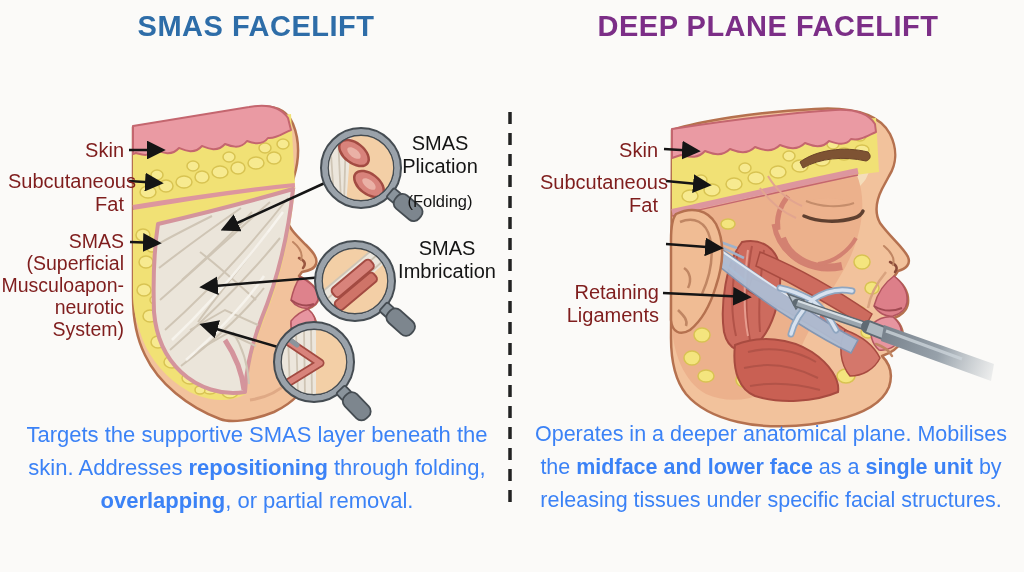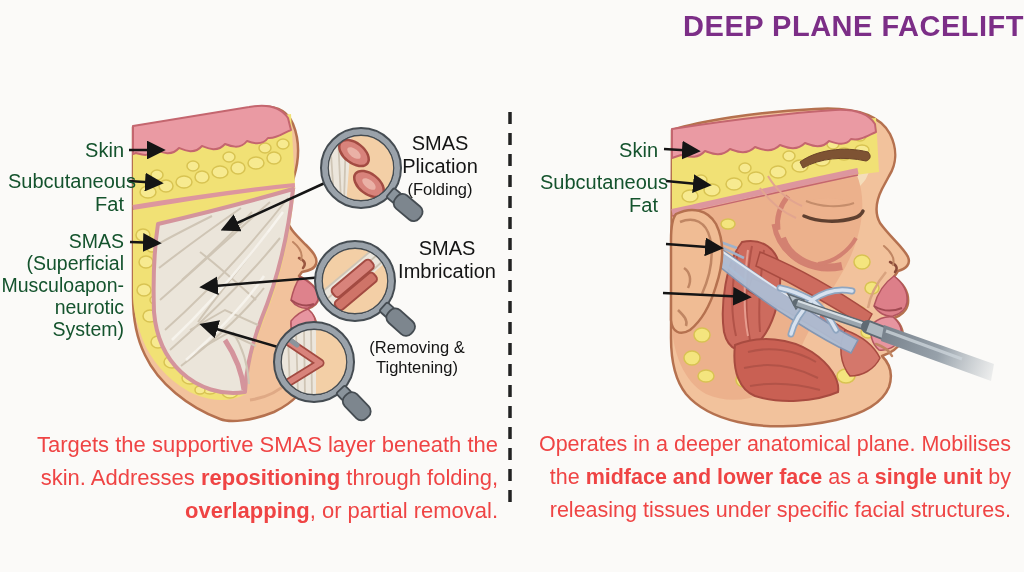--- a/index.html
+++ b/index.html
@@ -8,34 +8,34 @@
     background:#fbfaf8;font-family:"Liberation Sans",sans-serif;color:#161616;
   }
   .art{position:absolute;left:0;top:0;width:1024px;height:572px;}
   .panel{position:absolute;top:0;width:512px;height:572px;}
   .panel-left{left:0;} .panel-right{left:512px;}
   .panel-title{
     position:absolute;top:10px;left:0;width:512px;text-align:center;
     font-size:29px;font-weight:700;letter-spacing:.5px;
   }
   .panel-left .panel-title{color:#2e6da8;}
-  .panel-right .panel-title{color:#7c2e87;text-align:right;}
+  .panel-right .panel-title{color:#7c2e87;}
   .alabel{
     position:absolute;text-align:right;white-space:pre-line;
-    font-size:20px;line-height:23px;color:#14532d;
+    font-size:20px;line-height:23px;color:#7f1d1d;
   }
   .tlabel{position:absolute;text-align:center;color:#141414;}
   .tlabel .tname{font-size:20px;line-height:23px;white-space:pre-line;}
-  .tlabel .tqual{font-size:16.5px;line-height:20px;white-space:pre-line;margin-top:1px;}
+  .tlabel .tqual{font-size:16.5px;line-height:20px;white-space:pre-line;margin-top:13px;}
   .desc{
-    position:absolute;top:414px;margin:14px;text-align:right;
-    font-size:22px;line-height:33px;color:#ef4444;
+    position:absolute;top:414px;margin:4px;text-align:center;
+    font-size:22px;line-height:33px;color:#3b82f6;
   }
   .panel-left .desc{left:22px;width:462px;}
-  .panel-right .desc{left:7px;width:478px;font-size:21.5px;}
+  .panel-right .desc{left:16px;width:478px;font-size:21.5px;}
   .b{font-weight:700;}
   
   .l-skin{left:18px;top:139px;width:106px;}
   .l-subq{left:8px;top:170px;width:116px;}
   .l-smas{left:0px;top:230px;width:124px;font-size:19.5px;line-height:22px;}
   .t1{left:390px;top:132px;width:100px;}
   .t2{left:385px;top:237px;width:124px;}
   .t3{left:352px;top:336px;width:130px;}
   
   .r-skin{left:46px;top:139px;width:100px;}
@@ -405,50 +405,51 @@
 
   <g stroke="#151515" stroke-width="2.5">
     <line x1="664" y1="149" x2="697" y2="151" marker-end="url(#ah)"></line>
     <line x1="666" y1="181" x2="708" y2="185" marker-end="url(#ah)"></line>
     <line x1="666" y1="244" x2="720" y2="248" marker-end="url(#ah)"></line>
     <line x1="663" y1="293" x2="748" y2="297" marker-end="url(#ah)"></line>
   </g>
 </svg>
 
   <div class="panel panel-left">
+    <div class="panel-title">SMAS FACELIFT</div>
 
     <div class="alabel l-skin">Skin</div>
     <div class="alabel l-subq">Subcutaneous
 Fat</div>
     <div class="alabel l-smas">SMAS
 (Superficial
 Musculoapon-
 neurotic
 System)</div>
 
     <div class="tlabel t1">
       <div class="tname">SMAS
 Plication</div>
       <div class="tqual">(Folding)</div>
     </div>
     <div class="tlabel t2">
       <div class="tname">SMAS
 Imbrication</div>
     </div>
     <div class="tlabel t3">
-      <div class="tqual">(Removing &amp;
-Tightening)</div>
     </div>
 
     <p class="desc"><span>Targets the supportive SMAS layer beneath the skin. Addresses </span><span class="b">repositioning</span><span> through folding, </span><span class="b">overlapping</span><span>, or partial removal.</span></p>
   </div>
 
   <div class="panel panel-right">
     <div class="panel-title">DEEP PLANE FACELIFT</div>
 
     <div class="alabel r-skin">Skin</div>
     <div class="alabel r-subq">Subcutaneous
 Fat</div>
+    <div class="alabel r-retain">Retaining
+Ligaments</div>
 
     <p class="desc"><span>Operates in a deeper anatomical plane. Mobilises the </span><span class="b">midface and lower face</span><span> as a </span><span class="b">single unit</span><span> by releasing tissues under specific facial structures.</span></p>
   </div>
 
 </div>
 
 </body></html>

